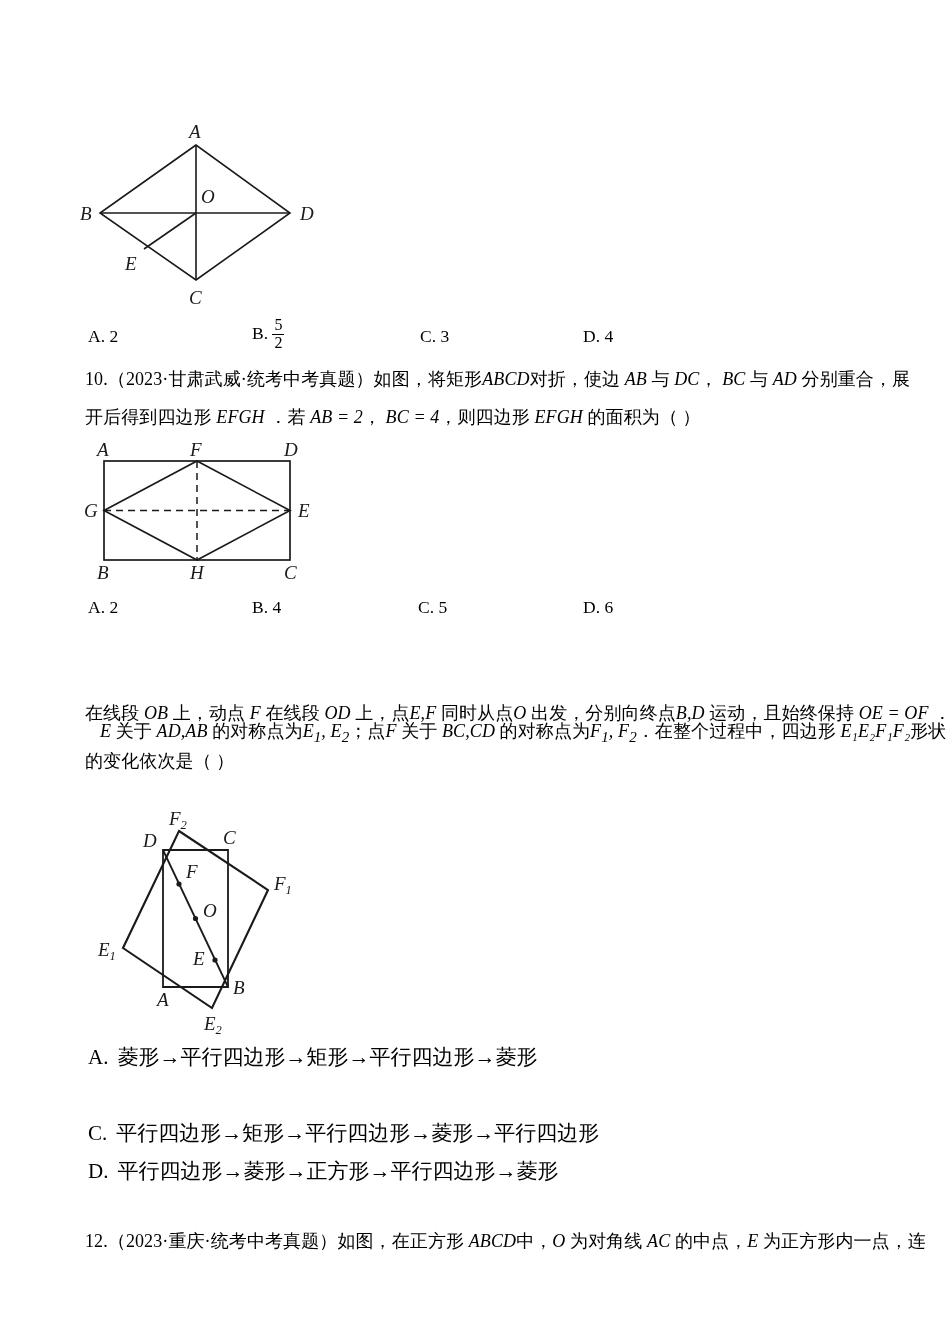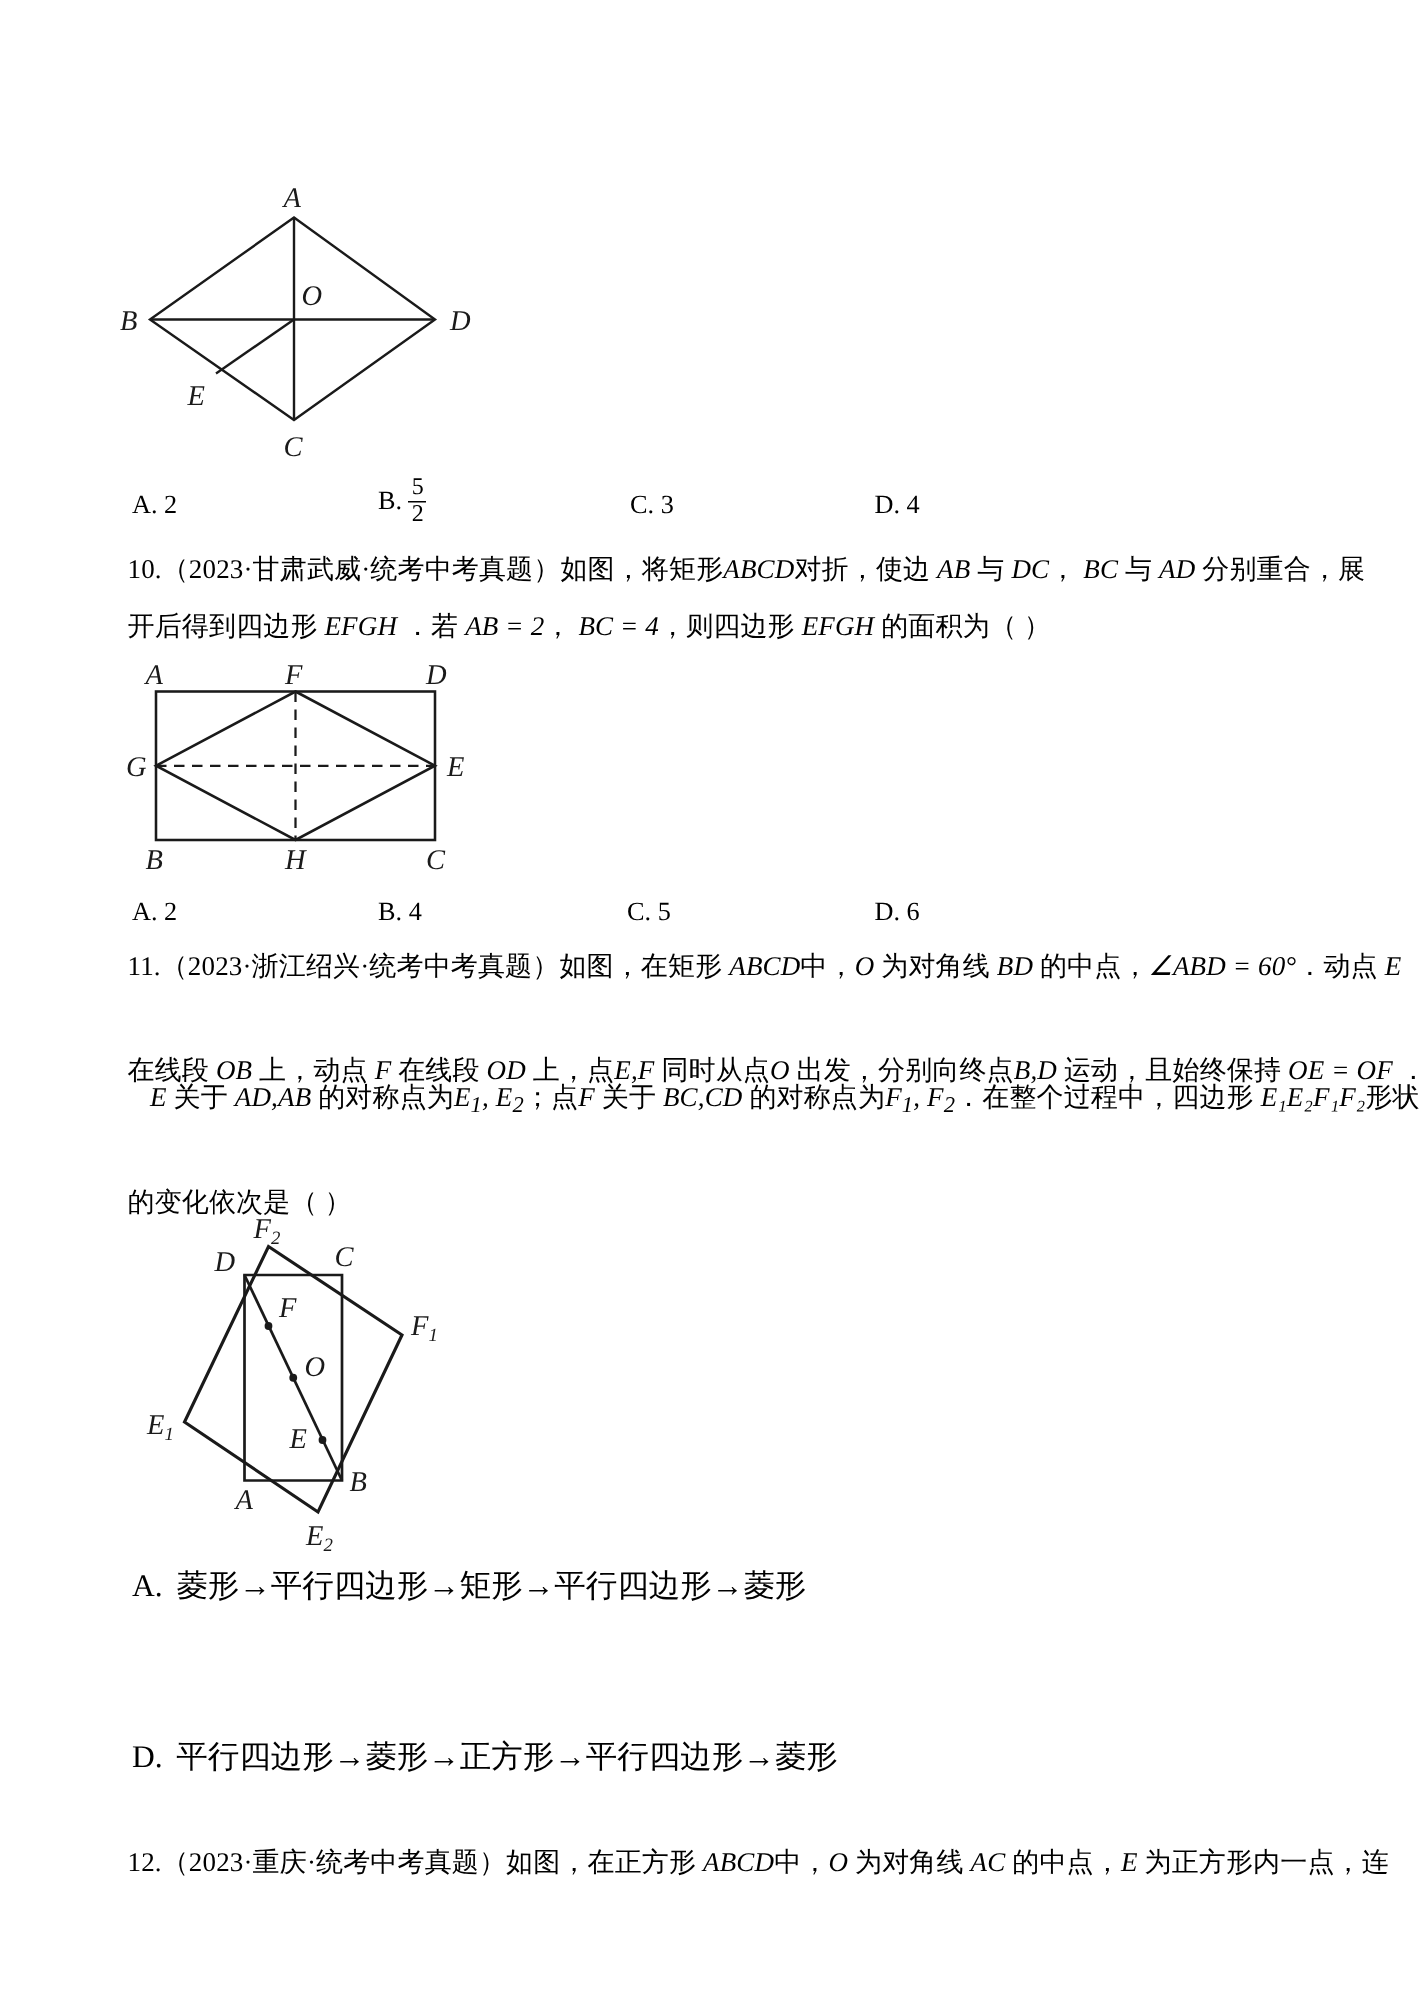--- a/index.html
+++ b/index.html
@@ -162,30 +162,27 @@
     <span class="opt" style="left:418px; top:0;">
       <span>C.</span>
       <span class="num">5</span>
     </span>
     <span class="opt" style="left:583px; top:0;">
       <span>D.</span>
       <span class="num">6</span>
     </span>
   </div>
 
-  <div class="qline" style="left:85px; top:635px;">
-    <span>11.</span><span>（2023·浙江绍兴·统考中考真题）</span><span>如图，在矩形</span>&nbsp;<span class="mi">ABCD</span><span>中，</span><span class="mi">O</span>&nbsp;<span>为对角线</span>&nbsp;<span class="mi">BD</span>&nbsp;<span>的中点，</span><span class="mi">∠ABD = 60°</span><span>．动点</span>&nbsp;<span class="mi">E</span>
-  </div>
   <div class="qline" style="left:85px; top:672px;margin-top:32px;">
     <span>在线段</span>&nbsp;<span class="mi">OB</span>&nbsp;<span>上，动点</span>&nbsp;<span class="mi">F</span>&nbsp;<span>在线段</span>&nbsp;<span class="mi">OD</span>&nbsp;<span>上，点</span><span class="mi">E,F</span>&nbsp;<span>同时从点</span><span class="mi">O</span>&nbsp;<span>出发，分别向终点</span><span class="mi">B,D</span>&nbsp;<span>运动，且始终保持</span>&nbsp;<span class="mi">OE = OF</span>&nbsp;<span>．点</span>
   </div>
   <div class="qline" style="left:100px; top:722px;">
     <span class="mi">E</span>&nbsp;<span>关于</span>&nbsp;<span class="mi">AD,AB</span>&nbsp;<span>的对称点为</span><span class="mi">E</span><sub class="mi">1</sub><span class="mi">, E</span><sub class="mi">2</sub><span>；点</span><span class="mi">F</span>&nbsp;<span>关于</span>&nbsp;<span class="mi">BC,CD</span>&nbsp;<span>的对称点为</span><span class="mi">F</span><sub class="mi">1</sub><span class="mi">, F</span><sub class="mi">2</sub><span>．在整个过程中，四边形</span>&nbsp;<span class="mi">E₁E₂F₁F₂</span><span>形状</span>
   </div>
-  <div class="qline" style="left:85px; top:792px;text-align:center;">
+  <div class="qline" style="left:85px; top:752px;text-align:center;">
     <span>的变化依次是（    ）</span>
   </div>
 
   <div class="fig" style="left:75px; top:808px; width:250px; height:225px;">
     <svg width="250" height="225" viewBox="0 0 250 225">
 
       <polygon class="stroke" points="104,23 193,82 137,200 48,140" stroke-width="2.1"></polygon>
 
       <polygon class="stroke" points="88,42 153,42 153,179 88,179" stroke-width="1.8"></polygon>
 
@@ -213,20 +210,23 @@
       <text class="lbl-txt" x="158" y="186">B</text>
       <text class="lbl-txt" x="129" y="222">
         <tspan>E</tspan><tspan class="lbl-sub" dy="4">2</tspan>
       </text>
     </svg>
   </div>
 
   <div class="choice" style="left:88px; top:1043px;">
     <span class="lbl">A.</span><span>菱形→平行四边形→矩形→平行四边形→菱形</span>
   </div>
+  <div class="choice" style="left:88px; top:1119px;">
+    <span class="lbl">C.</span><span>平行四边形→矩形→平行四边形→菱形→平行四边形</span>
+  </div>
   <div class="choice" style="left:88px; top:1157px;">
     <span class="lbl">D.</span><span>平行四边形→菱形→正方形→平行四边形→菱形</span>
   </div>
 
   <div class="qline" style="left:85px; top:1196px;margin-top:36px;">
     <span>12.</span><span>（2023·重庆·统考中考真题）</span><span>如图，在正方形</span>&nbsp;<span class="mi">ABCD</span><span>中，</span><span class="mi">O</span>&nbsp;<span>为对角线</span>&nbsp;<span class="mi">AC</span>&nbsp;<span>的中点，</span><span class="mi">E</span>&nbsp;<span>为正方形内一点，连</span>
   </div>
 
 </div>
 

